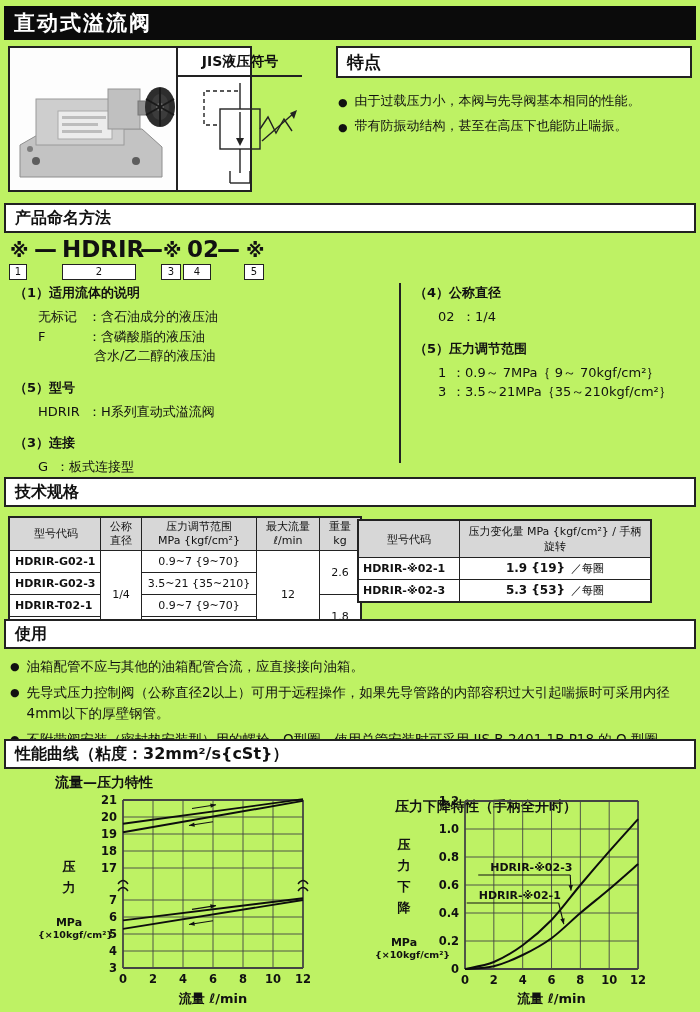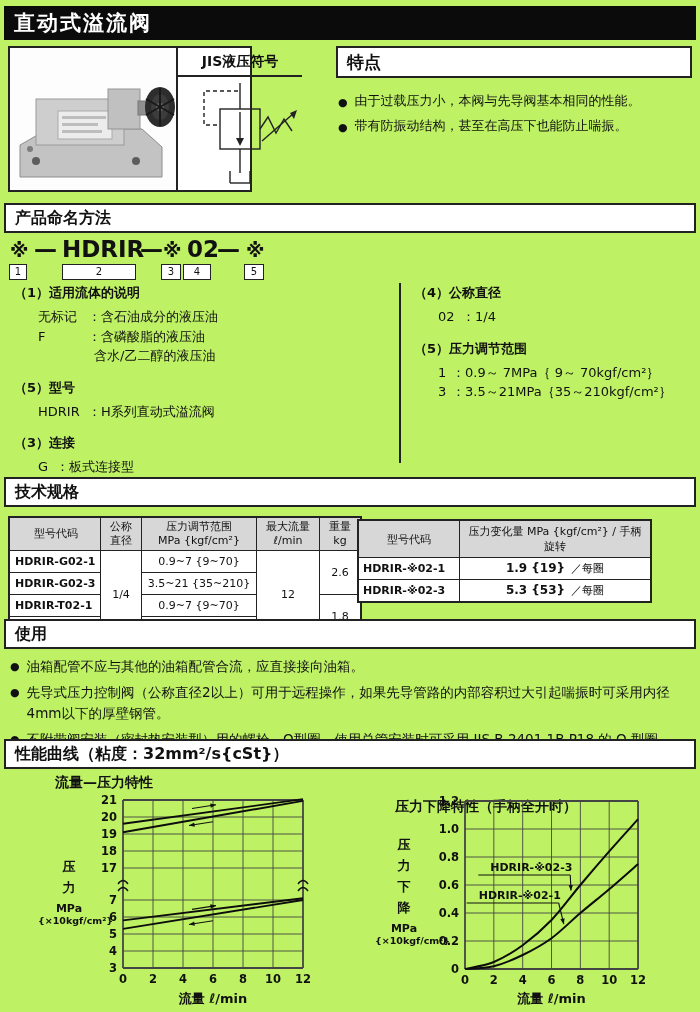--- a/index.html
+++ b/index.html
@@ -63,21 +63,21 @@
   .chart{position:absolute;top:774px;}
   #chart-left{left:20px;width:330px;height:238px;}
   #chart-right{left:355px;width:340px;height:238px;}
   .chart-title{position:absolute;top:0;font-size:14px;font-weight:bold;white-space:nowrap;}
   #chart-left .chart-title{left:35px;} #chart-right .chart-title{left:40px;margin-top:24px;}
   .chart svg{position:absolute;left:0;top:18px;}
   .ylab{position:absolute;text-align:center;font-weight:bold;}
   #chart-left .ylab{left:18px;top:82px;width:62px;}
   #chart-right .ylab{left:20px;top:60px;width:58px;}
   .ylab .zi{font-size:13px;line-height:21px;}
-  .ylab .un1{font-size:11px;margin-top:4px;}
+  .ylab .un1{font-size:11px;margin-top:18px;}
   .ylab .un2{font-size:9.5px;white-space:nowrap;}
   .xlab{position:absolute;font-size:13px;font-weight:bold;text-align:center;}
   #chart-left .xlab{left:103px;top:216px;width:180px;}
   #chart-right .xlab{left:110px;top:216px;width:173px;}
 </style>
 </head>
 <body>
 
 <div class="page">
 

